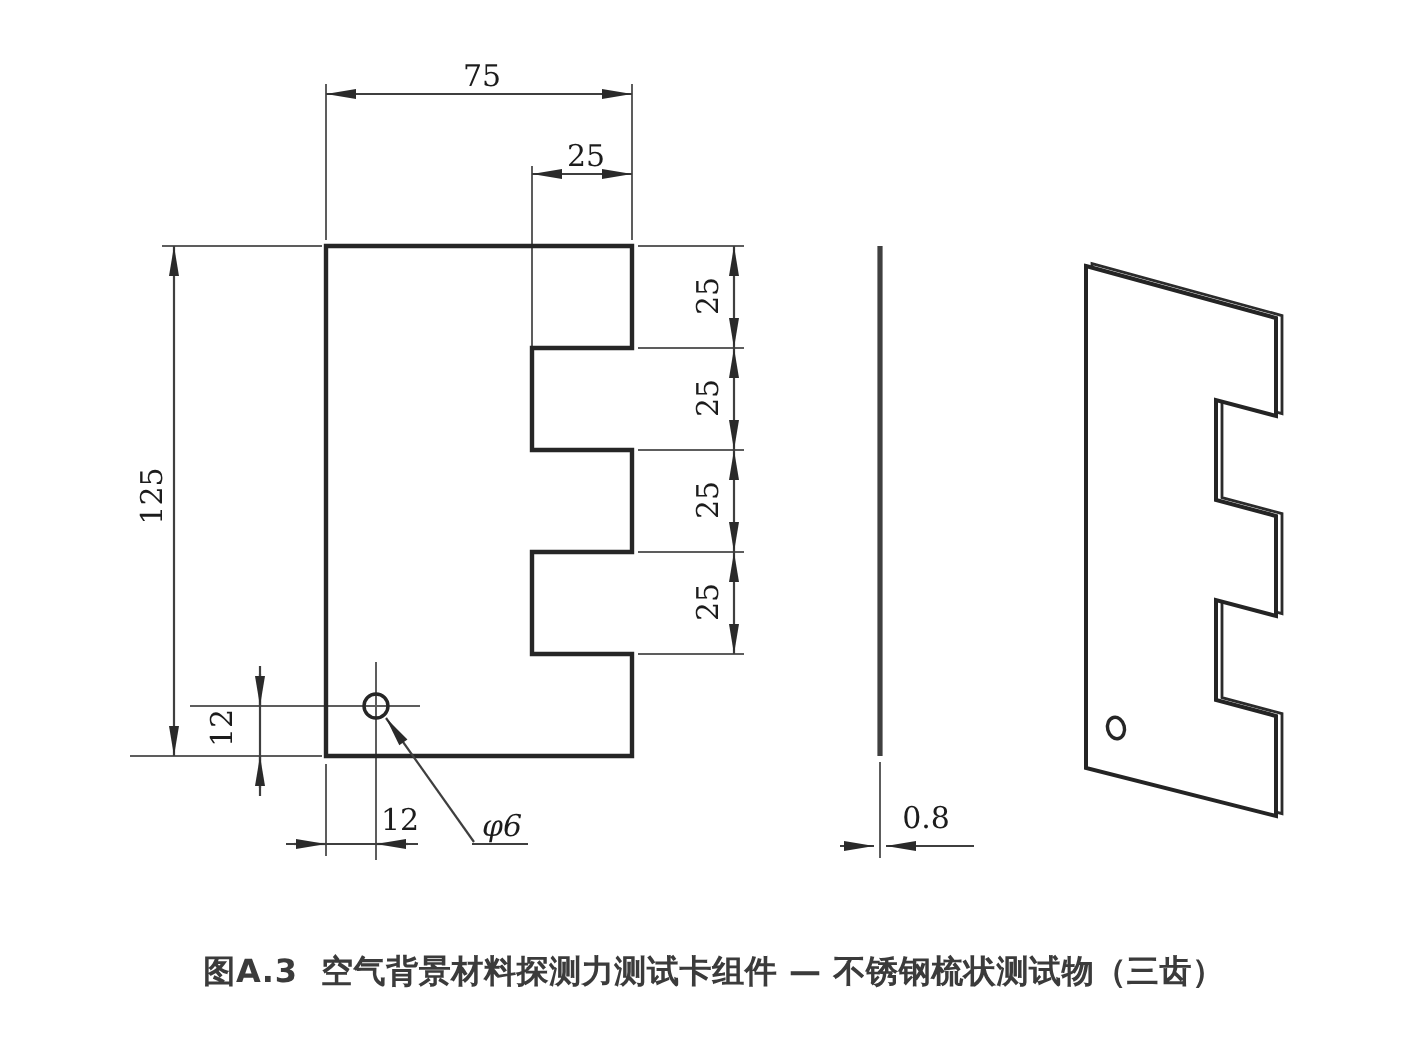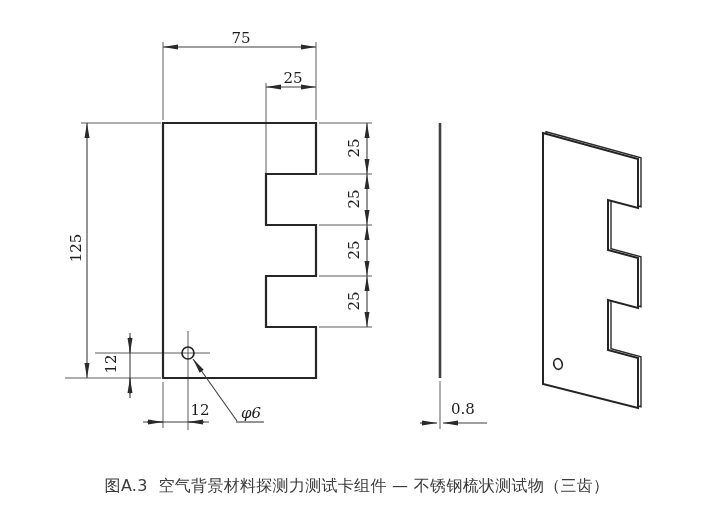--- a/index.html
+++ b/index.html
@@ -9,21 +9,21 @@
   .outline{fill:none;stroke:#262626;stroke-width:2.2;stroke-linejoin:miter;}
   .outline-fill{fill:#ffffff;stroke:#242424;stroke-width:2;stroke-linejoin:miter;}
   .backface{fill:none;stroke:#2b2b2b;stroke-width:1.4;stroke-linejoin:miter;}
   .thin{fill:none;stroke:#5d5d5d;stroke-width:1;}
   .dim{fill:none;stroke:#3f3f3f;stroke-width:1.1;}
   .plate{fill:none;stroke:#404040;stroke-width:2.6;}
   .hole{fill:none;stroke:#262626;stroke-width:1.7;}
   .dimtxt{font-family:"DejaVu Serif",serif;font-size:15px;fill:#1c1c1c;}
   .dimtxt.it{font-style:italic;}
   .caption{position:absolute;left:0;right:0;top:476px;text-align:center;
-           font-size:16px;color:#3b3b3b;white-space:pre;letter-spacing:0.3px;}
+           font-size:16px;color:#3b3b3b;white-space:pre;letter-spacing:0.3px;font-weight:bold;}
 </style>
 </head>
 <body>
 
 <div class="stage">
 <svg width="714" height="532" viewBox="0 0 714 532">
   <defs>
     <marker id="arw" viewBox="0 0 16 8" markerWidth="16" markerHeight="8" refX="15.5" refY="4" orient="auto-start-reverse" markerUnits="userSpaceOnUse">
       <path d="M0.5,1.5 L15.5,4 L0.5,6.5 Z" fill="#2a2a2a"></path>
     </marker>

